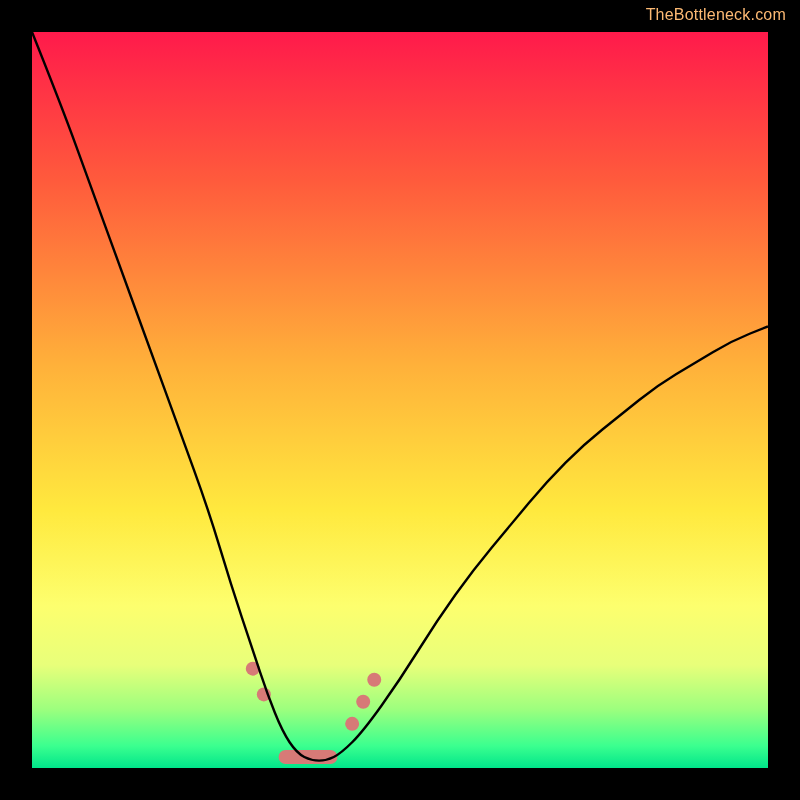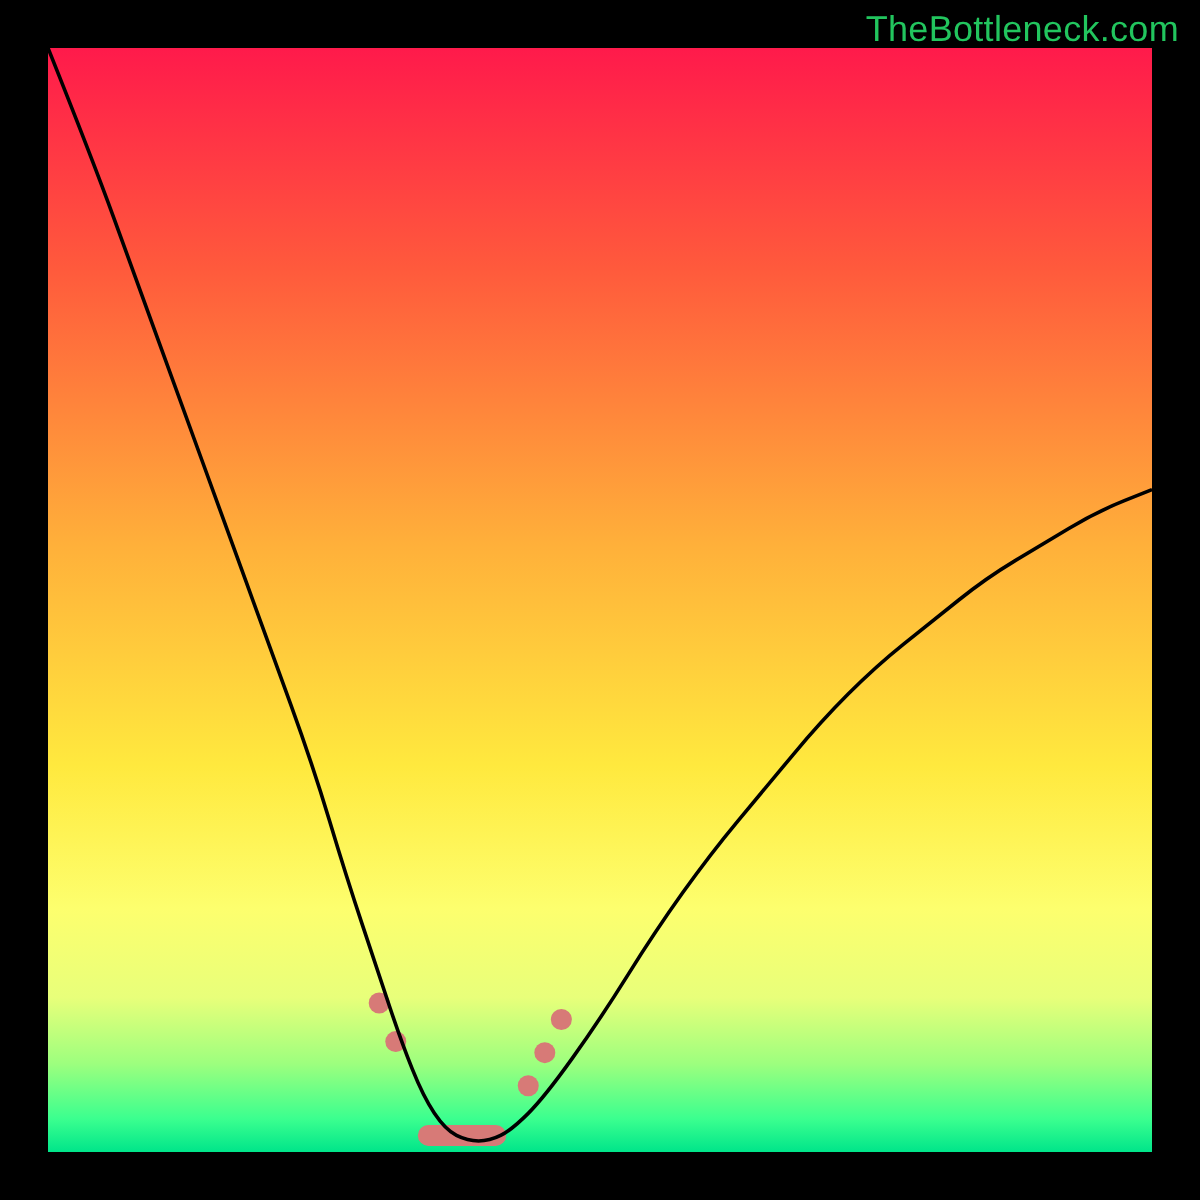--- a/index.html
+++ b/index.html
@@ -23,22 +23,22 @@
     top: 32px;
     left: 32px;
     width: 736px;
     height: 736px;
     
   }
   .watermark {
     position: absolute;
     top: 6px;
     right: 14px;
-    color: #22c55e;
-    font-size: 24px;
+    color: #fdba74;
+    font-size: 16px;
     font-weight: 500;
     letter-spacing: 0.2px;
   }
   svg {
     display: block;
   }
 </style>
 </head>
 <body>
 

